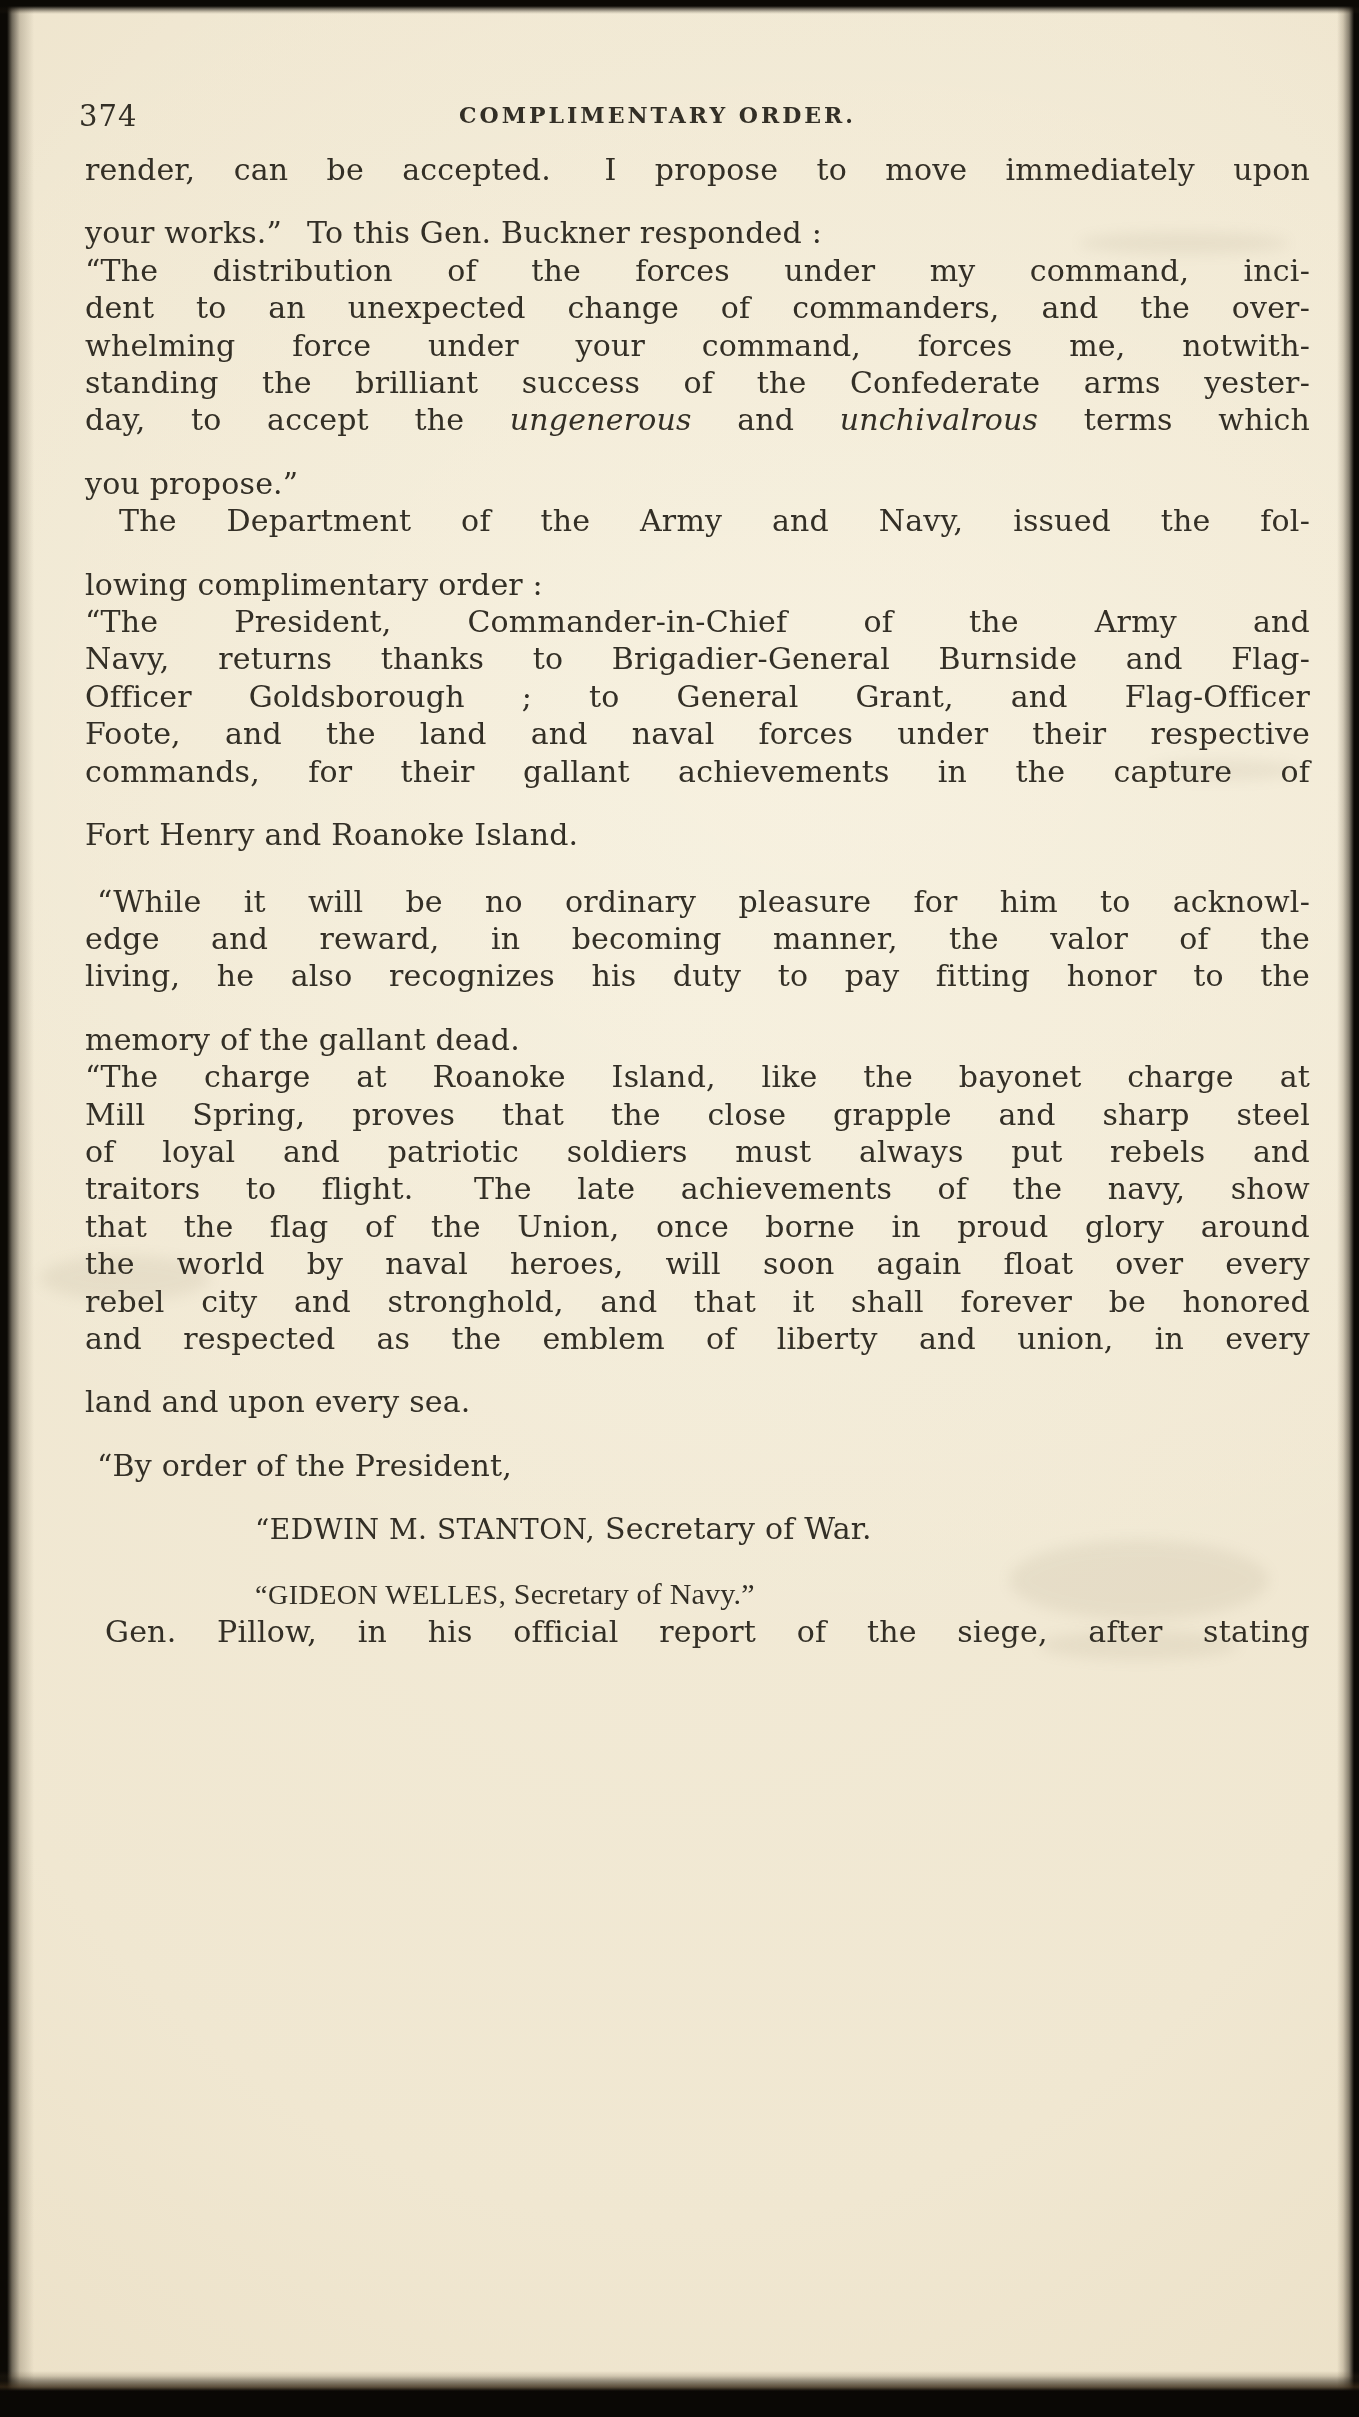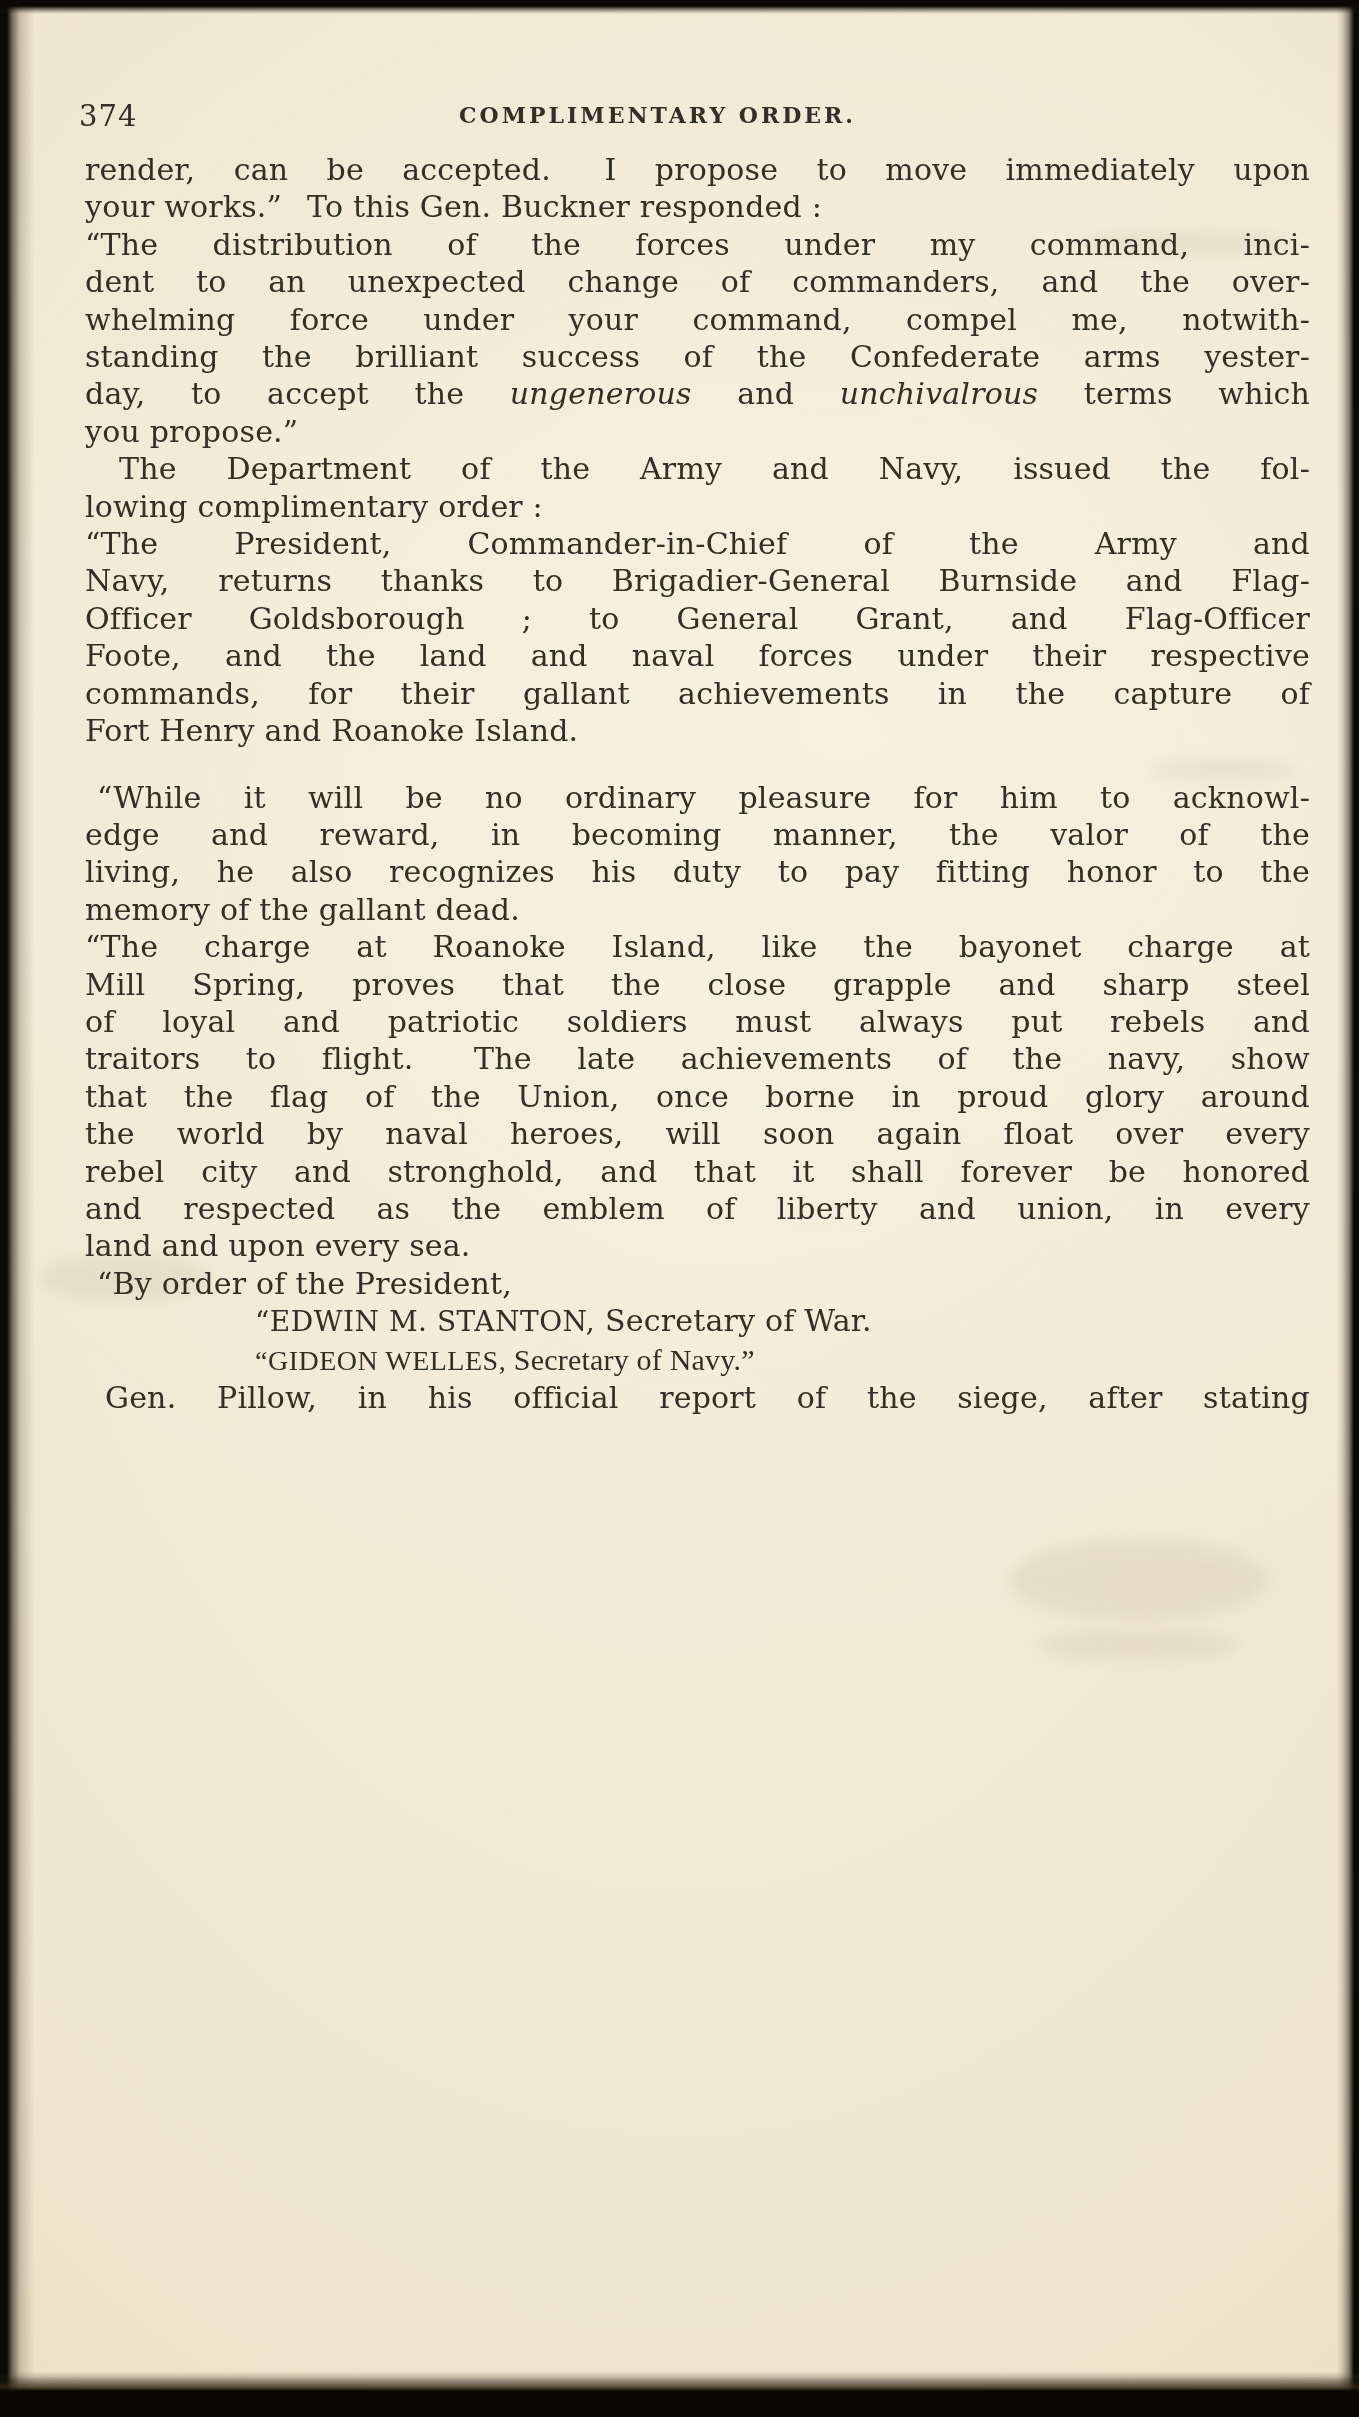--- a/index.html
+++ b/index.html
@@ -62,21 +62,21 @@
     position: absolute;
     left: 85px;
     width: 1225px;
     top: 151px;
     color: var(--ink, #332f26);
     font-size: 30px;
     letter-spacing: 0.2px;
   }
   .line { line-height: 37.4px; }
   .aj { text-align: justify; text-align-last: justify; }
-  .al { text-align: left;    text-align-last: left; }
+  .al { text-align: left;    text-align-last: left; margin-top: 26px; }
   .it  { font-style: italic; }
   .sig { font-size: 28px; letter-spacing: 0.5px; }
 
   .edge { position: absolute; pointer-events: none; }
   .edge-top {
     left: 0; right: 0; top: 0; height: 14px;
     background: linear-gradient(to bottom, #0b0905 0 6px, rgba(20,16,10,0.55) 9px, rgba(40,32,20,0.18) 12px, rgba(40,32,20,0) 14px);
   }
   .edge-left {
     left: 0; top: 0; bottom: 0; width: 34px;
@@ -106,21 +106,21 @@
   <div class="page-head">
     <span class="pageno">374</span>
     <div class="running-head">COMPLIMENTARY ORDER.</div>
   </div>
 
   <div class="text-block" id="text-block">
       <div class="line aj"><span>render, can be accepted.  I propose to move immediately upon</span></div>
       <div class="line al"><span>your works.”  To this Gen. Buckner responded :</span></div>
       <div class="line aj"><span>“The distribution of the forces under my command, inci-</span></div>
       <div class="line aj"><span>dent to an unexpected change of commanders, and the over-</span></div>
-      <div class="line aj"><span>whelming force under your command, compel me, notwith-</span></div>
+      <div class="line aj"><span>whelming force under your command, forces me, notwith-</span></div>
       <div class="line aj"><span>standing the brilliant success of the Confederate arms yester-</span></div>
       <div class="line aj"><span>day, to accept the </span><span class="it">ungenerous</span><span> and </span><span class="it">unchivalrous</span><span> terms which</span></div>
       <div class="line al"><span>you propose.”</span></div>
       <div class="line aj" style="text-indent: 34px;"><span>The Department of the Army and Navy, issued the fol-</span></div>
       <div class="line al"><span>lowing complimentary order :</span></div>
       <div class="line aj"><span>“The President, Commander-in-Chief of the Army and</span></div>
       <div class="line aj"><span>Navy, returns thanks to Brigadier-General Burnside and Flag-</span></div>
       <div class="line aj"><span>Officer Goldsborough ; to General Grant, and Flag-Officer</span></div>
       <div class="line aj"><span>Foote, and the land and naval forces under their respective</span></div>
       <div class="line aj"><span>commands, for their gallant achievements in the capture of</span></div>

